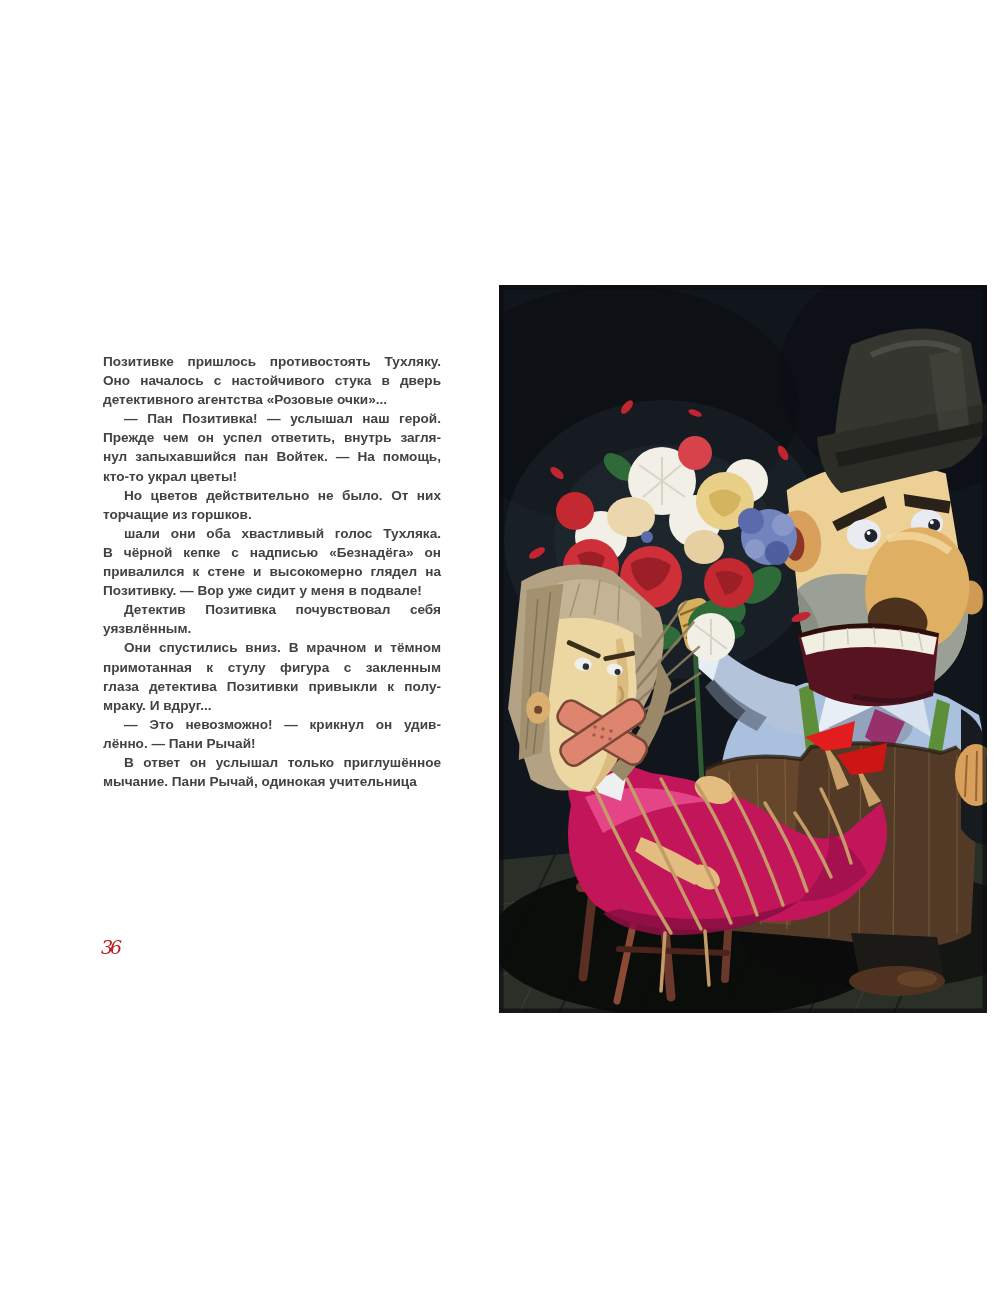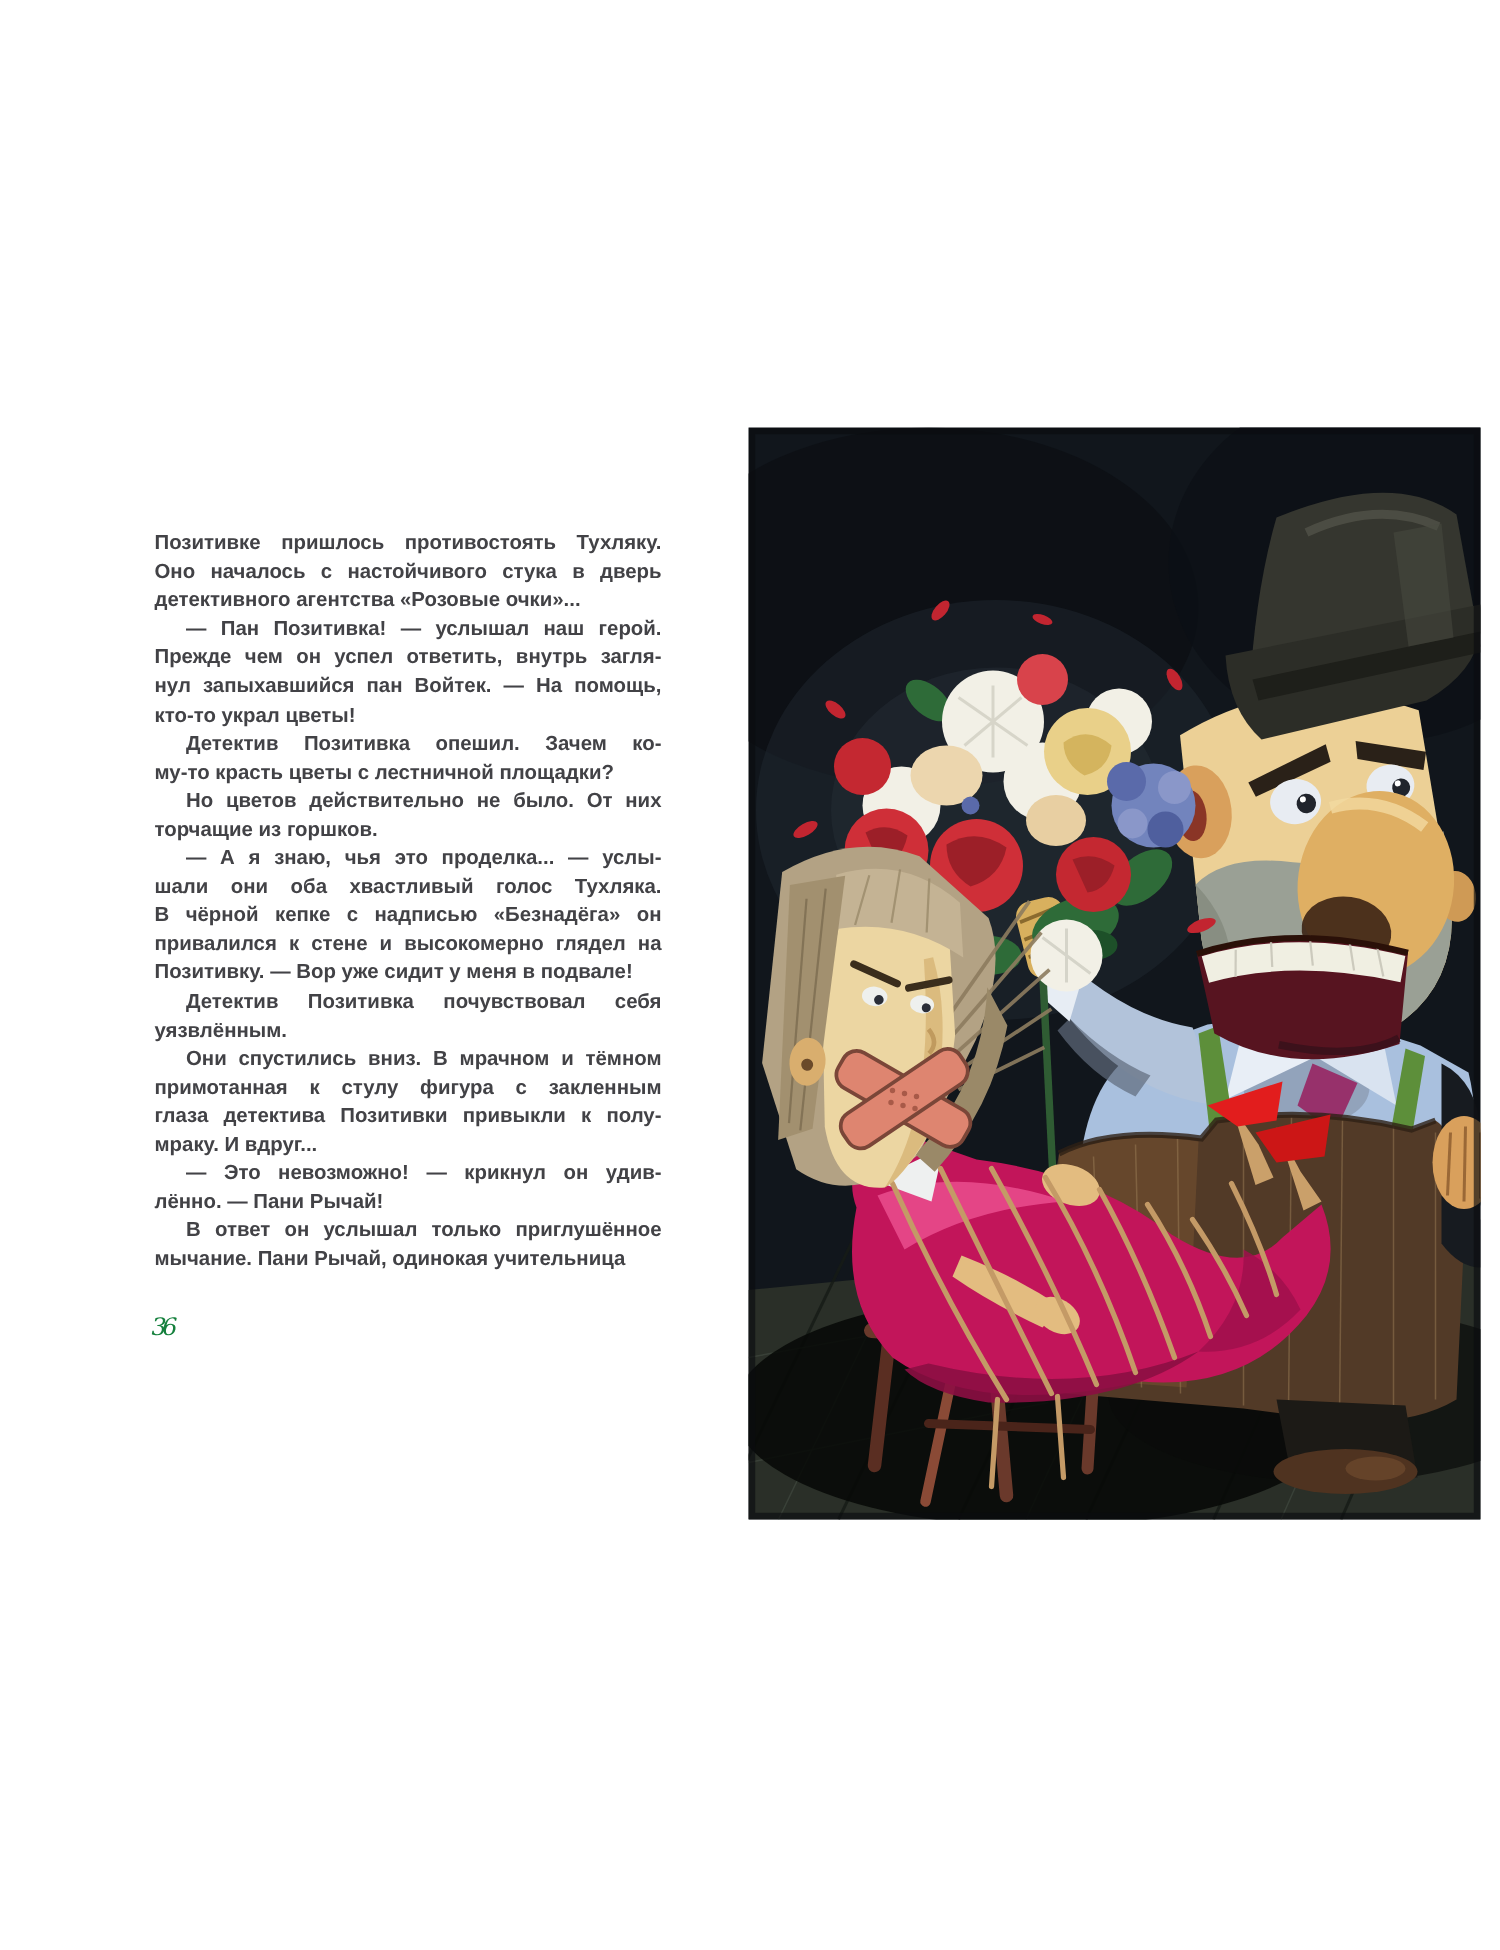--- a/index.html
+++ b/index.html
@@ -13,23 +13,23 @@
     color:#424246;font-weight:700;font-size:13.6px;
   }
   .para{margin:0;}
   .line{
     line-height:19.1px;text-align:justify;text-align-last:justify;
     word-spacing:normal;white-space:normal;
   }
   .line.last{text-align-last:left;}
   .para.indent .line:first-child{text-indent:21px;}
   .page-number{
-    position:absolute;left:101px;top:875px;
+    position:absolute;left:101px;top:936px;
     font-family:"DejaVu Serif",serif;font-style:italic;
-    font-size:16px;color:#15803d;letter-spacing:-3px;
+    font-size:19px;color:#b91c1c;letter-spacing:-3px;
   }
   .illustration{
     position:absolute;left:499px;top:285px;width:488px;height:728px;
   }
   .illustration svg{display:block;width:488px;height:728px;}
 </style>
 </head>
 <body>
 
 <div class="page">
@@ -40,29 +40,24 @@
         <div class="line">Оно началось с настойчивого стука в дверь</div>
         <div class="line last">детективного агентства «Розовые очки»...</div>
       </div>
       <div class="para indent">
         <div class="line">— Пан Позитивка! — услышал наш герой.</div>
         <div class="line">Прежде чем он успел ответить, внутрь загля-</div>
         <div class="line">нул запыхавшийся пан Войтек. — На помощь,</div>
         <div class="line last">кто-то украл цветы!</div>
       </div>
       <div class="para indent">
-        <div class="line">Детектив Позитивка опешил. Зачем ко-</div>
-        <div class="line last">му-то красть цветы с лестничной площадки?</div>
-      </div>
-      <div class="para indent">
         <div class="line">Но цветов действительно не было. От них</div>
         <div class="line last">торчащие из горшков.</div>
       </div>
       <div class="para indent">
-        <div class="line">— А я знаю, чья это проделка... — услы-</div>
         <div class="line">шали они оба хвастливый голос Тухляка.</div>
         <div class="line">В чёрной кепке с надписью «Безнадёга» он</div>
         <div class="line">привалился к стене и высокомерно глядел на</div>
         <div class="line last">Позитивку. — Вор уже сидит у меня в подвале!</div>
       </div>
       <div class="para indent">
         <div class="line">Детектив Позитивка почувствовал себя</div>
         <div class="line last">уязвлённым.</div>
       </div>
       <div class="para indent">

